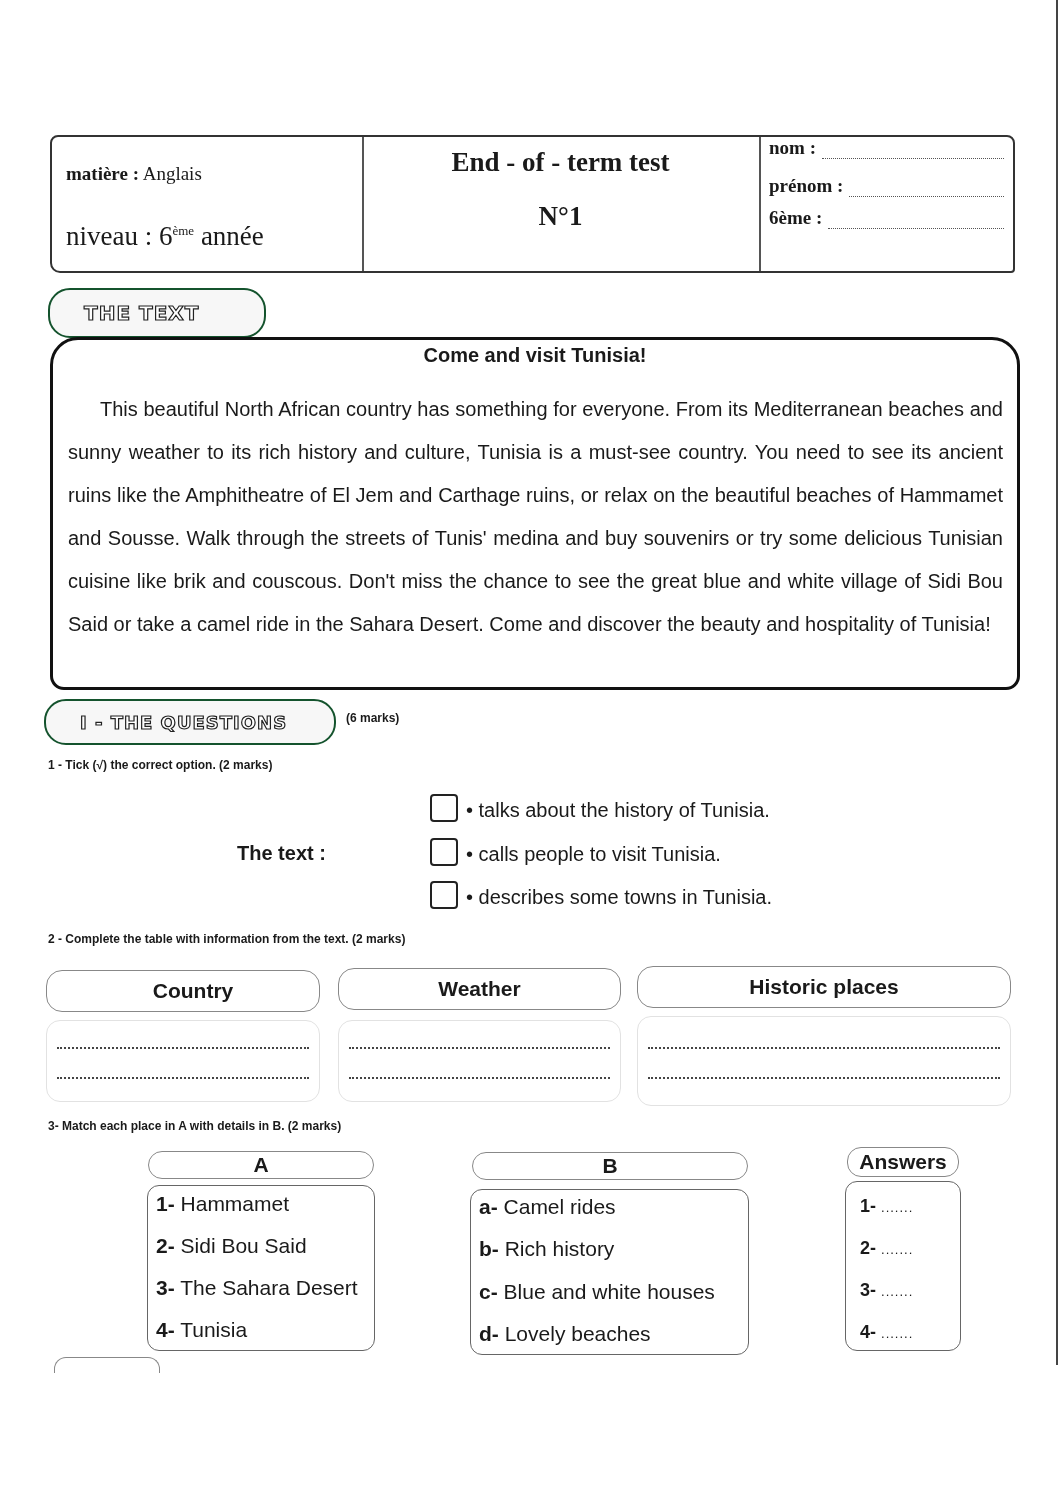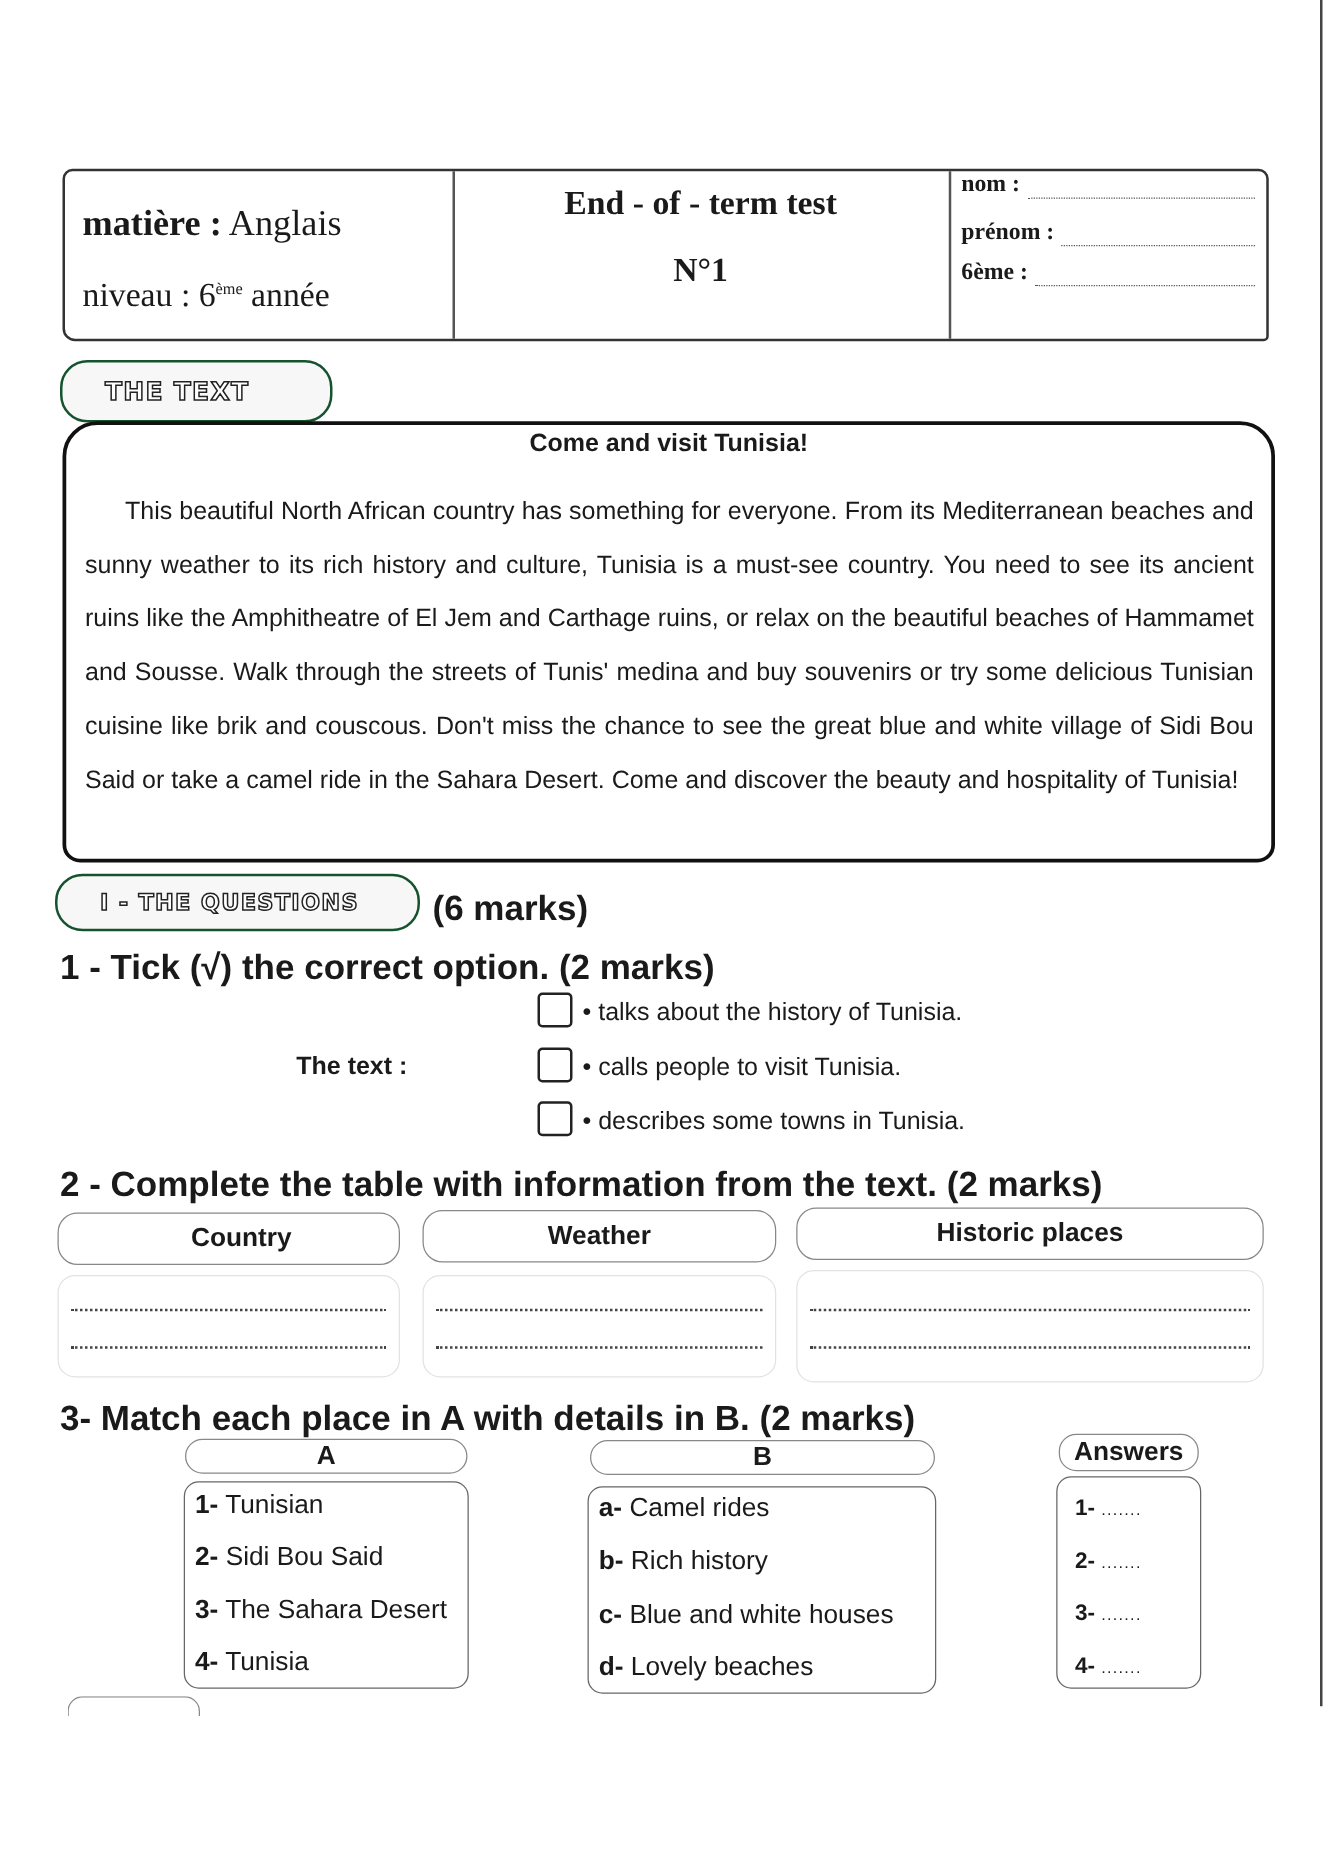--- a/index.html
+++ b/index.html
@@ -5,39 +5,39 @@
   html, body { margin:0; padding:0; background:#ffffff; }
   body { width:1058px; height:1497px; position:relative; overflow:hidden; font-family:"Liberation Sans", sans-serif; color:#1a1a1a; }
   .abs { position:absolute; }
   .serif { font-family:"Liberation Serif", "DejaVu Serif", serif; }
 
   
   #header { left:50px; top:135px; width:965px; height:138px; border:2px solid #333; border-radius:8px 8px 4px 10px; box-sizing:border-box; }
   #header .col1 { position:absolute; left:0; top:0; width:310px; height:100%; border-right:2px solid #555; }
   #header .col2 { position:absolute; left:310px; top:0; width:397px; height:100%; border-right:2px solid #555; }
   #header .col3 { position:absolute; left:707px; top:0; right:0; height:100%; }
-  .subject { position:absolute; left:14px; top:26px; font-size:29px; }
+  .subject { position:absolute; left:14px; top:26px; font-size:19px; }
   .level { position:absolute; left:14px; top:84px; font-size:27px; }
   .level sup { font-size:13px; vertical-align:super; }
   .test-title { position:absolute; left:0; right:0; top:10px; text-align:center; font-size:27px; font-weight:bold; }
   .test-num { position:absolute; left:0; right:0; top:64px; text-align:center; font-size:27px; font-weight:bold; }
   .field { position:absolute; left:10px; font-size:19px; font-weight:bold; display:flex; align-items:flex-end; width:235px; }
   .field .dots { flex:1; border-bottom:1.5px dotted #555; margin-left:6px; height:14px; }
 
   
   .pill { border:2px solid #14532d; border-radius:22px; box-sizing:border-box; background:#f7f7f7; display:flex; align-items:center; padding-left:34px; }
   .outline-text { font-family:"DejaVu Sans", sans-serif; font-weight:bold; color:#fff; -webkit-text-stroke:1.2px #222; letter-spacing:1px; font-size:20px; }
 
   
   #textbox { left:50px; top:337px; width:970px; height:353px; border:3px solid #111; border-radius:28px 28px 14px 14px; box-sizing:border-box; }
   .text-title { position:absolute; left:0; right:0; top:4px; text-align:center; font-weight:bold; font-size:20px; }
   .text-body { position:absolute; left:15px; right:14px; top:48px; font-size:20px; line-height:43px; text-align:justify; }
   .text-body p { margin:0; text-indent:32px; }
 
-  .q-heading { font-weight:bold; font-size:28px; }
+  .q-heading { font-weight:bold; font-size:12px; }
 
   .option { position:absolute; left:430px; display:flex; align-items:flex-end; font-size:20px; }
   .checkbox { width:28px; height:28px; border:2px solid #222; border-radius:4px; box-sizing:border-box; margin-right:8px; background:#fff; }
 
   .table-head { position:absolute; height:42px; border:1.5px solid #888; border-radius:16px; box-sizing:border-box; display:flex; align-items:center; justify-content:center; font-weight:bold; font-size:21px; }
   .table-cell { position:absolute; height:82px; border:1px solid #e2e2e2; border-radius:14px; box-sizing:border-box; }
   .table-cell .line { position:absolute; left:10px; right:10px; border-bottom:2px dotted #444; }
 
   .match-head { position:absolute; height:28px; border:1.5px solid #888; border-radius:14px; box-sizing:border-box; display:flex; align-items:center; justify-content:center; font-weight:bold; font-size:21px; }
   .match-box { position:absolute; border:1.5px solid #666; border-radius:12px; box-sizing:border-box; }
@@ -133,21 +133,21 @@
   <div class="line" style="top:60px;"></div>
 </div>
 
 <div class="abs q-heading" style="left:48px; top:1119px;">3- Match each place in A with details in B. (2 marks)</div>
 
 <div class="match-head" style="left:148px; top:1151px; width:226px;">A</div>
 <div class="match-head" style="left:472px; top:1152px; width:276px;">B</div>
 <div class="match-head" style="left:847px; top:1147px; width:112px; height:30px;">Answers</div>
 
 <div class="match-box" style="left:147px; top:1185px; width:228px; height:166px;">
-  <div class="match-item" style="top:6px;"><b>1-</b> <span>Tunisian</span></div>
+  <div class="match-item" style="top:6px;"><b>1-</b> <span>Hammamet</span></div>
   <div class="match-item" style="top:48px;"><b>2-</b> <span>Sidi Bou Said</span></div>
   <div class="match-item" style="top:90px;"><b>3-</b> <span>The Sahara Desert</span></div>
   <div class="match-item" style="top:132px;"><b>4-</b> <span>Tunisia</span></div>
 </div>
 
 <div class="match-box" style="left:470px; top:1189px; width:279px; height:166px;">
   <div class="match-item" style="top:5px;"><b>a-</b> <span>Camel rides</span></div>
   <div class="match-item" style="top:47px;"><b>b-</b> <span>Rich history</span></div>
   <div class="match-item" style="top:90px;"><b>c-</b> <span>Blue and white houses</span></div>
   <div class="match-item" style="top:132px;"><b>d-</b> <span>Lovely beaches</span></div>

